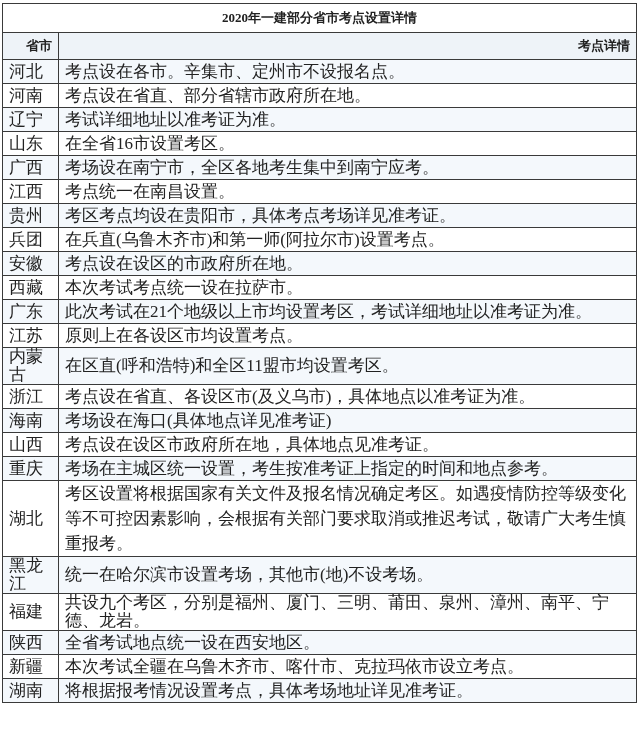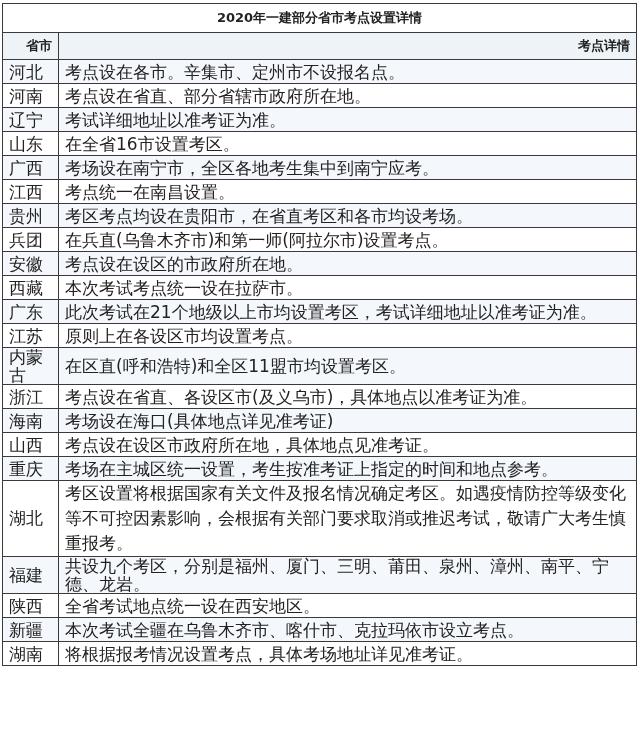--- a/index.html
+++ b/index.html
@@ -1,17 +1,17 @@
 <!DOCTYPE html>
 <html><head>
 <meta charset="utf-8">
 <style>
   html, body { margin: 0; padding: 0; background: #ffffff; }
   body { width: 640px; height: 740px; overflow: hidden; font-family: "DejaVu Sans", sans-serif; color: #222; }
-  .wrap { position: absolute; left: 2px; top: 3px; width: 572px; }
+  .wrap { position: absolute; left: 2px; top: 3px; width: 572px; font-family: Liberation Serif, serif; }
   table { border-collapse: collapse; width: 635px; table-layout: fixed; }
   td, th { border: 1px solid #3a3a3a; font-size: 17px; padding: 0 6px; vertical-align: middle; }
   .title-row td { height: 28px; text-align: center; font-weight: bold; font-size: 13px; background: #ffffff; }
   .head-row th { height: 26px; text-align: right; font-weight: bold; font-size: 13px; background: #eef3f8; }
   .data-row td { height: 23px; line-height: 18px; }
   .data-row.tall td { height: 50px; line-height: 25px; }
   .data-row:nth-child(odd) td { background: #f4f8fc; }
   .data-row:nth-child(even) td { background: #ffffff; }
   .col-prov { width: 56px; }
   .prov { text-align: left; }
@@ -54,21 +54,21 @@
       <tr class="data-row">
           <td class="prov">广西</td>
           <td>考场设在南宁市，全区各地考生集中到南宁应考。</td>
         </tr>
       <tr class="data-row">
           <td class="prov">江西</td>
           <td>考点统一在南昌设置。</td>
         </tr>
       <tr class="data-row">
           <td class="prov">贵州</td>
-          <td>考区考点均设在贵阳市，在省直考区和各市均设考场。</td>
+          <td>考区考点均设在贵阳市，具体考点考场详见准考证。</td>
         </tr>
       <tr class="data-row">
           <td class="prov">兵团</td>
           <td>在兵直(乌鲁木齐市)和第一师(阿拉尔市)设置考点。</td>
         </tr>
       <tr class="data-row">
           <td class="prov">安徽</td>
           <td>考点设在设区的市政府所在地。</td>
         </tr>
       <tr class="data-row">
@@ -101,20 +101,24 @@
         </tr>
       <tr class="data-row">
           <td class="prov">重庆</td>
           <td>考场在主城区统一设置，考生按准考证上指定的时间和地点参考。</td>
         </tr>
       <tr class="data-row tall">
           <td class="prov">湖北</td>
           <td>考区设置将根据国家有关文件及报名情况确定考区。如遇疫情防控等级变化等不可控因素影响，会根据有关部门要求取消或推迟考试，敬请广大考生慎重报考。</td>
         </tr>
       <tr class="data-row">
+          <td class="prov">黑龙江</td>
+          <td>统一在哈尔滨市设置考场，其他市(地)不设考场。</td>
+        </tr>
+      <tr class="data-row">
           <td class="prov">福建</td>
           <td>共设九个考区，分别是福州、厦门、三明、莆田、泉州、漳州、南平、宁德、龙岩。</td>
         </tr>
       <tr class="data-row">
           <td class="prov">陕西</td>
           <td>全省考试地点统一设在西安地区。</td>
         </tr>
       <tr class="data-row">
           <td class="prov">新疆</td>
           <td>本次考试全疆在乌鲁木齐市、喀什市、克拉玛依市设立考点。</td>

